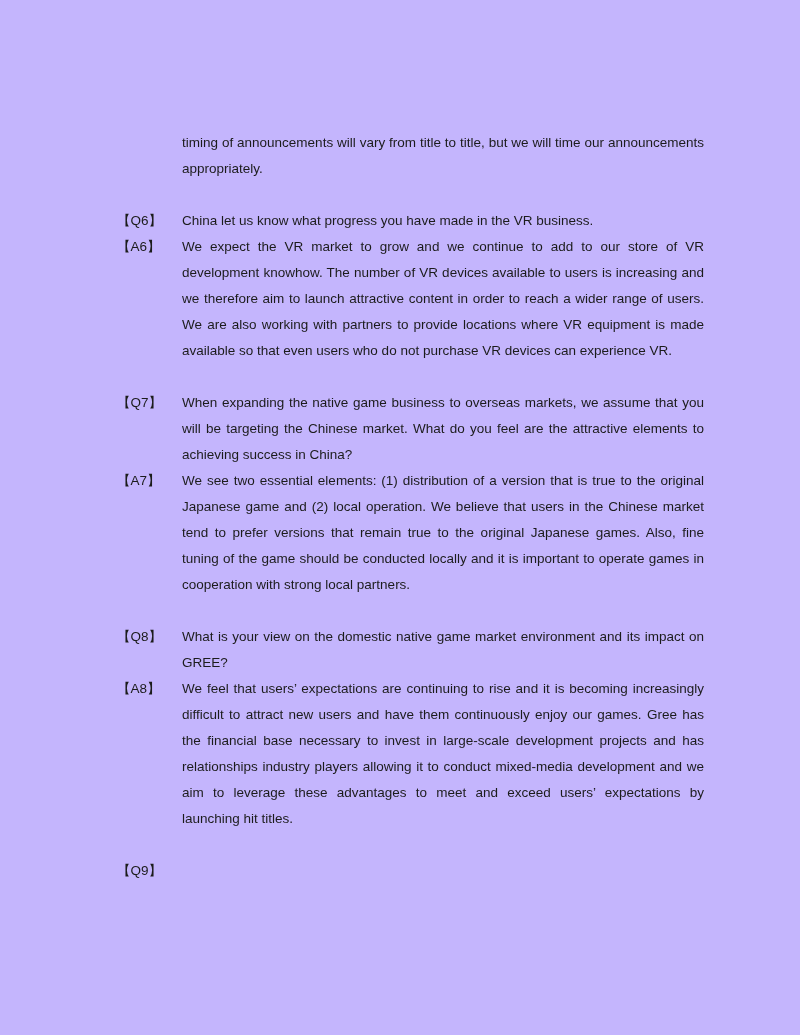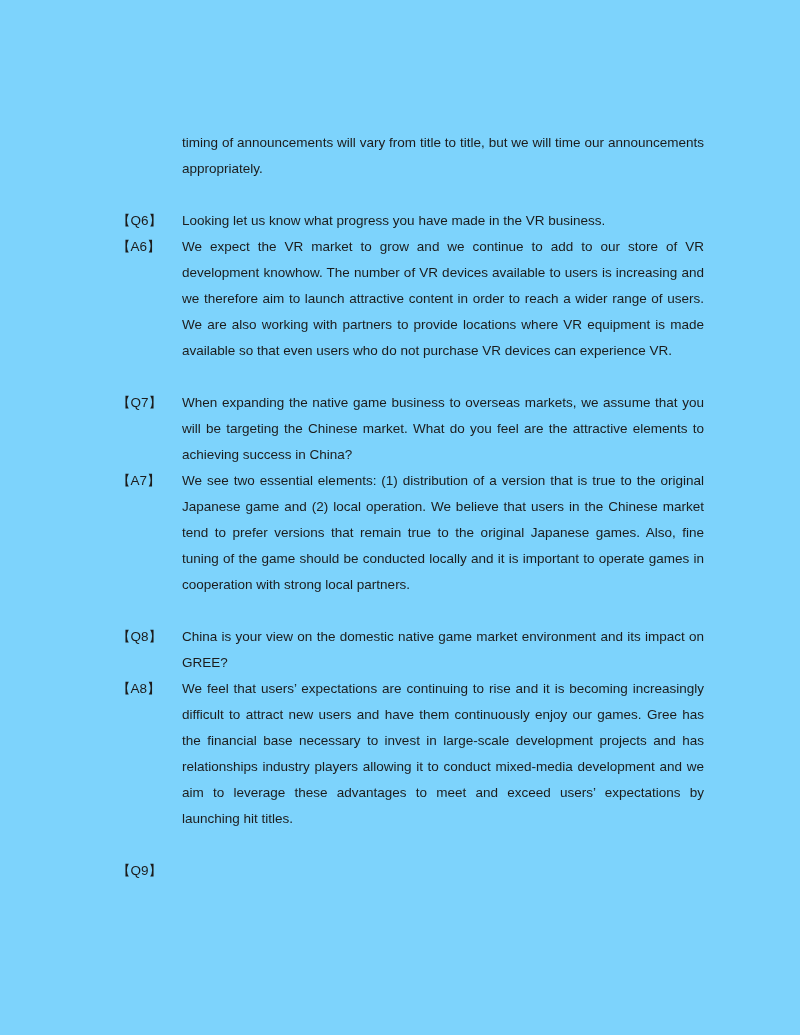--- a/index.html
+++ b/index.html
@@ -4,21 +4,21 @@
 <style>
   html, body {
     margin: 0;
     padding: 0;
     background: #ffffff;
   }
   .page {
     position: relative;
     width: 800px;
     height: 1035px;
-    background: #7dd3fc;
+    background: #c4b5fd;
     box-sizing: border-box;
     padding: 130px 96px 0 117px;
     font-family: "Liberation Sans", "DejaVu Sans", sans-serif;
     font-size: 13.5px;
     line-height: 26px;
     color: #1c1c1c;
     overflow: hidden;
   }
   .intro {
     margin: 0 0 0 65px;
@@ -44,41 +44,41 @@
 </style>
 </head>
 <body>
 
 <div class="page">
 
   <p class="intro">timing of announcements will vary from title to title, but we will time our announcements appropriately.</p>
 
   <div class="qa-row group-start">
     <div class="qa-label">【Q6】</div>
-    <div class="qa-text">Looking let us know what progress you have made in the VR business.</div>
+    <div class="qa-text">China let us know what progress you have made in the VR business.</div>
   </div>
 
   <div class="qa-row">
     <div class="qa-label">【A6】</div>
     <div class="qa-text">We expect the VR market to grow and we continue to add to our store of VR development knowhow. The number of VR devices available to users is increasing and we therefore aim to launch attractive content in order to reach a wider range of users. We are also working with partners to provide locations where VR equipment is made available so that even users who do not purchase VR devices can experience VR.</div>
   </div>
 
   <div class="qa-row group-start">
     <div class="qa-label">【Q7】</div>
     <div class="qa-text">When expanding the native game business to overseas markets, we assume that you will be targeting the Chinese market. What do you feel are the attractive elements to achieving success in China?</div>
   </div>
 
   <div class="qa-row">
     <div class="qa-label">【A7】</div>
     <div class="qa-text">We see two essential elements: (1) distribution of a version that is true to the original Japanese game and (2) local operation. We believe that users in the Chinese market tend to prefer versions that remain true to the original Japanese games. Also, fine tuning of the game should be conducted locally and it is important to operate games in cooperation with strong local partners.</div>
   </div>
 
   <div class="qa-row group-start">
     <div class="qa-label">【Q8】</div>
-    <div class="qa-text">China is your view on the domestic native game market environment and its impact on GREE?</div>
+    <div class="qa-text">What is your view on the domestic native game market environment and its impact on GREE?</div>
   </div>
 
   <div class="qa-row">
     <div class="qa-label">【A8】</div>
     <div class="qa-text">We feel that users’ expectations are continuing to rise and it is becoming increasingly difficult to attract new users and have them continuously enjoy our games. Gree has the financial base necessary to invest in large-scale development projects and has relationships industry players allowing it to conduct mixed-media development and we aim to leverage these advantages to meet and exceed users’ expectations by launching hit titles.</div>
   </div>
 
   <div class="qa-row group-start">
     <div class="qa-label">【Q9】</div>
   </div>

